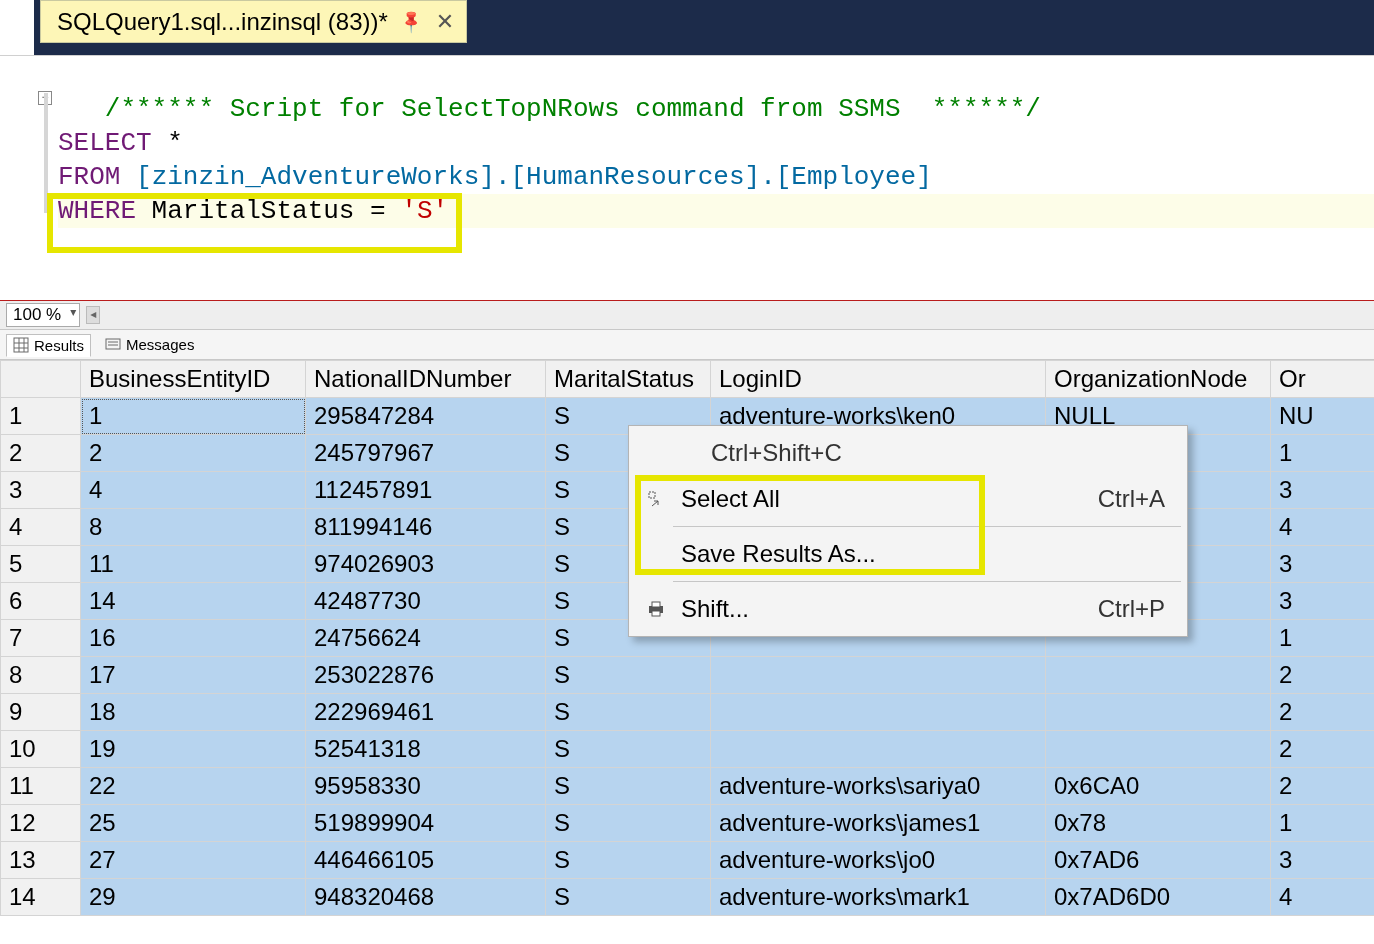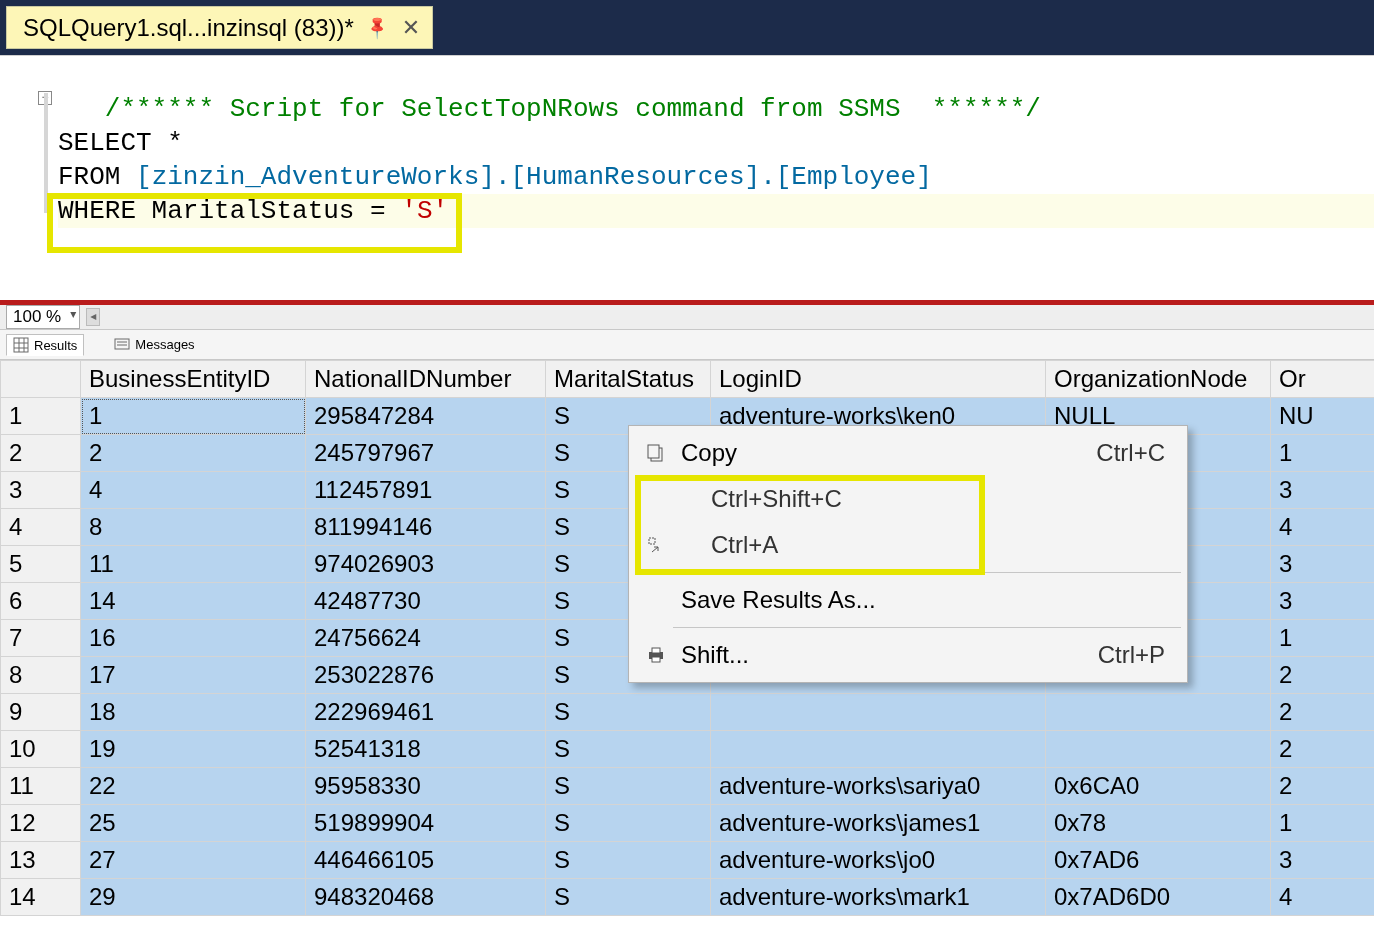--- a/index.html
+++ b/index.html
@@ -8,21 +8,22 @@
     background: #fff;
     width: 1374px;
     height: 944px;
     overflow: hidden;
     position: relative;
   }
   .titlebar {
     background: #1c2b4a;
     height: 55px;
     display: flex;
-    align-items: center;
+    align-items: flex-start;
+    margin-left: 34px;
   }
   .tab {
     background: #fdf6b7;
     border: 1px solid #c9c9a0;
     height: 43px;
     display: flex;
     align-items: center;
     padding: 0 12px 0 16px;
     margin-left: 6px;
     font-size: 24px;
@@ -70,38 +71,38 @@
   .code {
     position: absolute;
     left: 58px;
     top: 2px;
     font-family: Consolas, "Courier New", monospace;
     font-size: 26px;
     line-height: 34px;
     white-space: pre;
   }
   .comment { color: #008000; }
-  .kw { color: #000000; }
+  .kw { color: #701a75; }
   .ident { color: #0369a1; }
   .str { color: #c00000; }
   .blk { color: #000; }
   .selected-line {
     background: #fdfde8;
     display: inline-block;
     width: 1320px;
   }
   .highlight-box {
     position: absolute;
     border: 6px solid #e6e600;
     background: transparent;
     pointer-events: none;
   }
   .zoom-bar {
     height: 30px;
-    border-top: 5px solid #b91c1c;
+    border-top: 1px solid #b91c1c;
     border-bottom: 1px solid #c8c8c8;
     background: #eee;
     display: flex;
     align-items: center;
     font-size: 18px;
     padding: 0 6px;
   }
   .zoom-dd {
     border: 1px solid #aaa;
     background: #fff;
@@ -127,23 +128,23 @@
     font-size: 12px;
     text-align: center;
     line-height: 14px;
   }
   .tabs-row {
     height: 30px;
     background: #f5f5f5;
     border-bottom: 1px solid #c8c8c8;
     display: flex;
     align-items: center;
-    font-size: 13px;
+    font-size: 15px;
     padding-left: 6px;
-    gap: 24px;
+    gap: 8px;
   }
   .rtab {
     display: flex;
     align-items: center;
     gap: 5px;
     padding: 2px 6px;
   }
   .rtab.active {
     background: #fff;
     border: 1px solid #c0c0c0;
@@ -432,40 +433,31 @@
           <td class="sel">S</td>
           <td class="sel">adventure-works\mark1</td>
           <td class="sel">0x7AD6D0</td>
           <td class="sel">4</td>
         </tr>
       </tbody>
   </table>
 
   <div class="context-menu" style="left:628px; top:65px; width:560px;">
     <div class="item">
-      <span class="micon">
-        <svg width="20" height="20" viewBox="0 0 20 20">
-            <rect x="5" y="5" width="11" height="13" fill="none" stroke="#555"></rect>
-            <rect x="2" y="2" width="11" height="13" fill="#f4f4f4" stroke="#555"></rect>
-          </svg>
-      </span>
-      <span class="mlabel">Copy</span>
-      <span class="mkey">Ctrl+C</span>
-    </div>
-    <div class="item">
       <span class="micon"></span>
       <span class="mkey">Ctrl+Shift+C</span>
     </div>
     <div class="item">
       <span class="micon">
         <svg width="20" height="20" viewBox="0 0 20 20">
             <path d="M3 3 L9 3 L9 9 L3 9 Z" fill="none" stroke="#555" stroke-dasharray="2 1"></path>
             <path d="M12 12 L6 17 M12 12 L12 16 M12 12 L8 12" fill="none" stroke="#555"></path>
           </svg>
       </span>
+      <span class="mlabel">Select All</span>
       <span class="mkey">Ctrl+A</span>
     </div>
     <div class="sep"></div>
     <div class="item">
       <span class="micon"></span>
       <span class="mlabel">Save Results As...</span>
     </div>
     <div class="sep"></div>
     <div class="item">
       <span class="micon">

